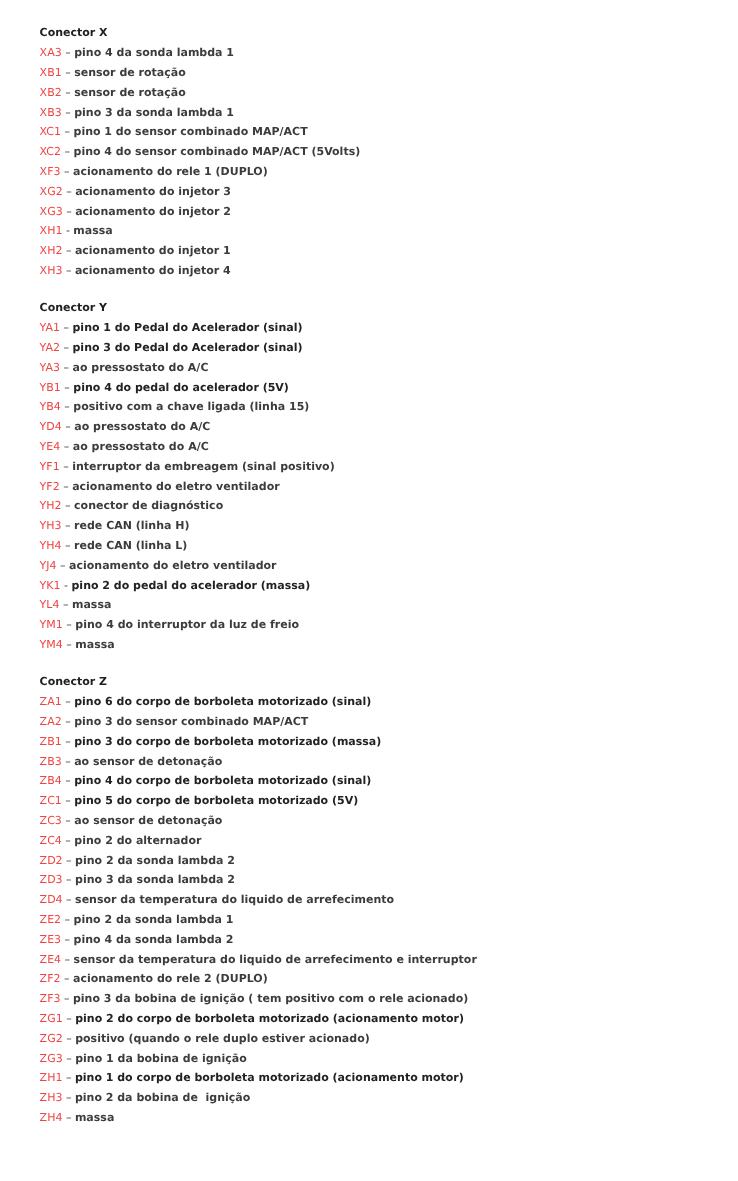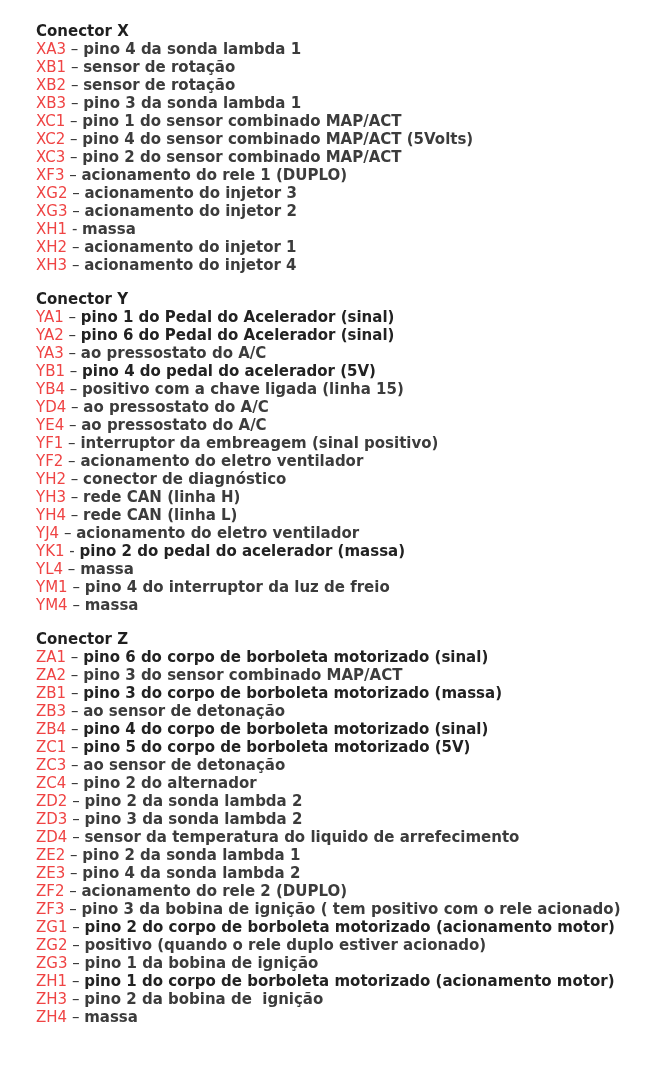--- a/index.html
+++ b/index.html
@@ -9,21 +9,21 @@
   }
   body {
     width: 671px;
     height: 1074px;
     overflow: hidden;
     font-family: "DejaVu Sans", "Liberation Sans", sans-serif;
   }
   .doc {
     padding: 22px 18px 0 36px;
     color: #3c3c3c;
-    font-size: 15px;
+    font-size: 10px;
     line-height: 18px;
   }
   .section {
     margin: 0 0 16px 0;
   }
   .section:last-child {
     margin-bottom: 0;
   }
   .section-title {
     font-weight: bold;
@@ -51,32 +51,31 @@
 
 <div class="doc">
     <div class="section">
       <div class="section-title">Conector X</div>
       <div class="pin-row"><span class="pin-code">XA3</span><span class="pin-sep"> – </span><span class="pin-desc">pino 4 da sonda lambda 1</span></div>
       <div class="pin-row"><span class="pin-code">XB1</span><span class="pin-sep"> – </span><span class="pin-desc">sensor de rotação</span></div>
       <div class="pin-row"><span class="pin-code">XB2</span><span class="pin-sep"> – </span><span class="pin-desc">sensor de rotação</span></div>
       <div class="pin-row"><span class="pin-code">XB3</span><span class="pin-sep"> – </span><span class="pin-desc">pino 3 da sonda lambda 1</span></div>
       <div class="pin-row"><span class="pin-code">XC1</span><span class="pin-sep"> – </span><span class="pin-desc">pino 1 do sensor combinado MAP/ACT</span></div>
       <div class="pin-row"><span class="pin-code">XC2</span><span class="pin-sep"> – </span><span class="pin-desc">pino 4 do sensor combinado MAP/ACT (5Volts)</span></div>
-      <div class="pin-row"><span class="pin-code">XC3</span><span class="pin-sep"> – </span><span class="pin-desc">pino 2 do sensor combinado MAP/ACT</span></div>
       <div class="pin-row"><span class="pin-code">XF3</span><span class="pin-sep"> – </span><span class="pin-desc">acionamento do rele 1 (DUPLO)</span></div>
       <div class="pin-row"><span class="pin-code">XG2</span><span class="pin-sep"> – </span><span class="pin-desc">acionamento do injetor 3</span></div>
       <div class="pin-row"><span class="pin-code">XG3</span><span class="pin-sep"> – </span><span class="pin-desc">acionamento do injetor 2</span></div>
       <div class="pin-row"><span class="pin-code">XH1</span><span class="pin-sep"> - </span><span class="pin-desc">massa</span></div>
       <div class="pin-row"><span class="pin-code">XH2</span><span class="pin-sep"> – </span><span class="pin-desc">acionamento do injetor 1</span></div>
       <div class="pin-row"><span class="pin-code">XH3</span><span class="pin-sep"> – </span><span class="pin-desc">acionamento do injetor 4</span></div>
     </div>
     <div class="section">
       <div class="section-title">Conector Y</div>
       <div class="pin-row"><span class="pin-code">YA1</span><span class="pin-sep"> – </span><span class="pin-desc bold">pino 1 do Pedal do Acelerador (sinal)</span></div>
-      <div class="pin-row"><span class="pin-code">YA2</span><span class="pin-sep"> – </span><span class="pin-desc bold">pino 6 do Pedal do Acelerador (sinal)</span></div>
+      <div class="pin-row"><span class="pin-code">YA2</span><span class="pin-sep"> – </span><span class="pin-desc bold">pino 3 do Pedal do Acelerador (sinal)</span></div>
       <div class="pin-row"><span class="pin-code">YA3</span><span class="pin-sep"> – </span><span class="pin-desc">ao pressostato do A/C</span></div>
       <div class="pin-row"><span class="pin-code">YB1</span><span class="pin-sep"> – </span><span class="pin-desc bold">pino 4 do pedal do acelerador (5V)</span></div>
       <div class="pin-row"><span class="pin-code">YB4</span><span class="pin-sep"> – </span><span class="pin-desc">positivo com a chave ligada (linha 15)</span></div>
       <div class="pin-row"><span class="pin-code">YD4</span><span class="pin-sep"> – </span><span class="pin-desc">ao pressostato do A/C</span></div>
       <div class="pin-row"><span class="pin-code">YE4</span><span class="pin-sep"> – </span><span class="pin-desc">ao pressostato do A/C</span></div>
       <div class="pin-row"><span class="pin-code">YF1</span><span class="pin-sep"> – </span><span class="pin-desc">interruptor da embreagem (sinal positivo)</span></div>
       <div class="pin-row"><span class="pin-code">YF2</span><span class="pin-sep"> – </span><span class="pin-desc">acionamento do eletro ventilador</span></div>
       <div class="pin-row"><span class="pin-code">YH2</span><span class="pin-sep"> – </span><span class="pin-desc">conector de diagnóstico</span></div>
       <div class="pin-row"><span class="pin-code">YH3</span><span class="pin-sep"> – </span><span class="pin-desc">rede CAN (linha H)</span></div>
       <div class="pin-row"><span class="pin-code">YH4</span><span class="pin-sep"> – </span><span class="pin-desc">rede CAN (linha L)</span></div>
@@ -94,20 +93,21 @@
       <div class="pin-row"><span class="pin-code">ZB3</span><span class="pin-sep"> – </span><span class="pin-desc">ao sensor de detonação</span></div>
       <div class="pin-row"><span class="pin-code">ZB4</span><span class="pin-sep"> – </span><span class="pin-desc bold">pino 4 do corpo de borboleta motorizado (sinal)</span></div>
       <div class="pin-row"><span class="pin-code">ZC1</span><span class="pin-sep"> – </span><span class="pin-desc bold">pino 5 do corpo de borboleta motorizado (5V)</span></div>
       <div class="pin-row"><span class="pin-code">ZC3</span><span class="pin-sep"> – </span><span class="pin-desc">ao sensor de detonação</span></div>
       <div class="pin-row"><span class="pin-code">ZC4</span><span class="pin-sep"> – </span><span class="pin-desc">pino 2 do alternador</span></div>
       <div class="pin-row"><span class="pin-code">ZD2</span><span class="pin-sep"> – </span><span class="pin-desc">pino 2 da sonda lambda 2</span></div>
       <div class="pin-row"><span class="pin-code">ZD3</span><span class="pin-sep"> – </span><span class="pin-desc">pino 3 da sonda lambda 2</span></div>
       <div class="pin-row"><span class="pin-code">ZD4</span><span class="pin-sep"> – </span><span class="pin-desc">sensor da temperatura do liquido de arrefecimento</span></div>
       <div class="pin-row"><span class="pin-code">ZE2</span><span class="pin-sep"> – </span><span class="pin-desc">pino 2 da sonda lambda 1</span></div>
       <div class="pin-row"><span class="pin-code">ZE3</span><span class="pin-sep"> – </span><span class="pin-desc">pino 4 da sonda lambda 2</span></div>
+      <div class="pin-row"><span class="pin-code">ZE4</span><span class="pin-sep"> – </span><span class="pin-desc">sensor da temperatura do liquido de arrefecimento e interruptor</span></div>
       <div class="pin-row"><span class="pin-code">ZF2</span><span class="pin-sep"> – </span><span class="pin-desc">acionamento do rele 2 (DUPLO)</span></div>
       <div class="pin-row"><span class="pin-code">ZF3</span><span class="pin-sep"> – </span><span class="pin-desc">pino 3 da bobina de ignição ( tem positivo com o rele acionado)</span></div>
       <div class="pin-row"><span class="pin-code">ZG1</span><span class="pin-sep"> – </span><span class="pin-desc bold">pino 2 do corpo de borboleta motorizado (acionamento motor)</span></div>
       <div class="pin-row"><span class="pin-code">ZG2</span><span class="pin-sep"> – </span><span class="pin-desc">positivo (quando o rele duplo estiver acionado)</span></div>
       <div class="pin-row"><span class="pin-code">ZG3</span><span class="pin-sep"> – </span><span class="pin-desc">pino 1 da bobina de ignição</span></div>
       <div class="pin-row"><span class="pin-code">ZH1</span><span class="pin-sep"> – </span><span class="pin-desc bold">pino 1 do corpo de borboleta motorizado (acionamento motor)</span></div>
       <div class="pin-row"><span class="pin-code">ZH3</span><span class="pin-sep"> – </span><span class="pin-desc">pino 2 da bobina de  ignição</span></div>
       <div class="pin-row"><span class="pin-code">ZH4</span><span class="pin-sep"> – </span><span class="pin-desc">massa</span></div>
     </div>
   </div>

